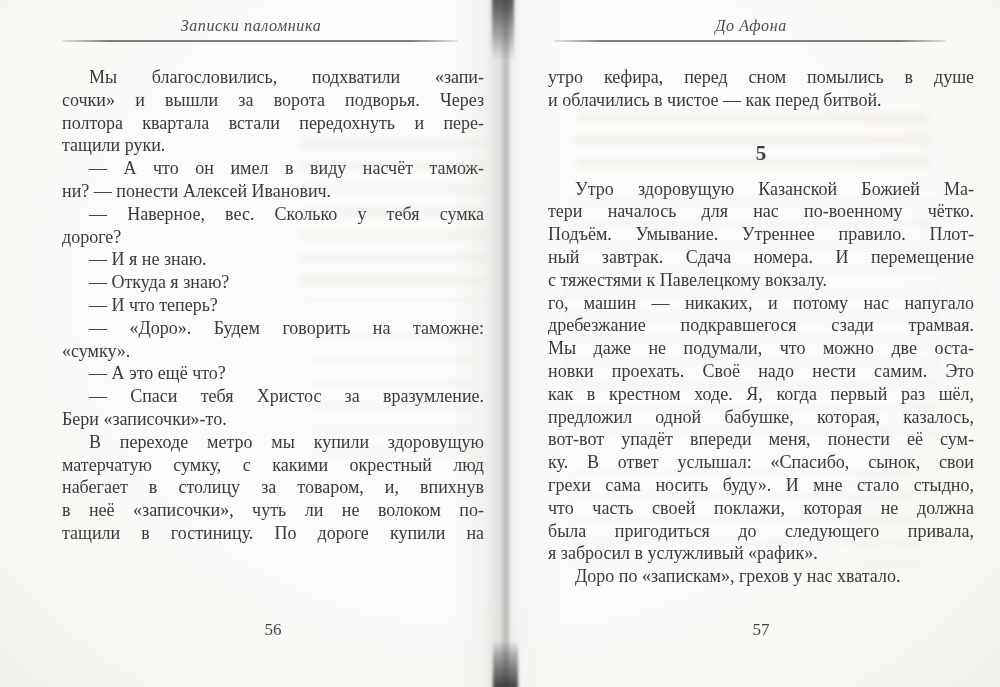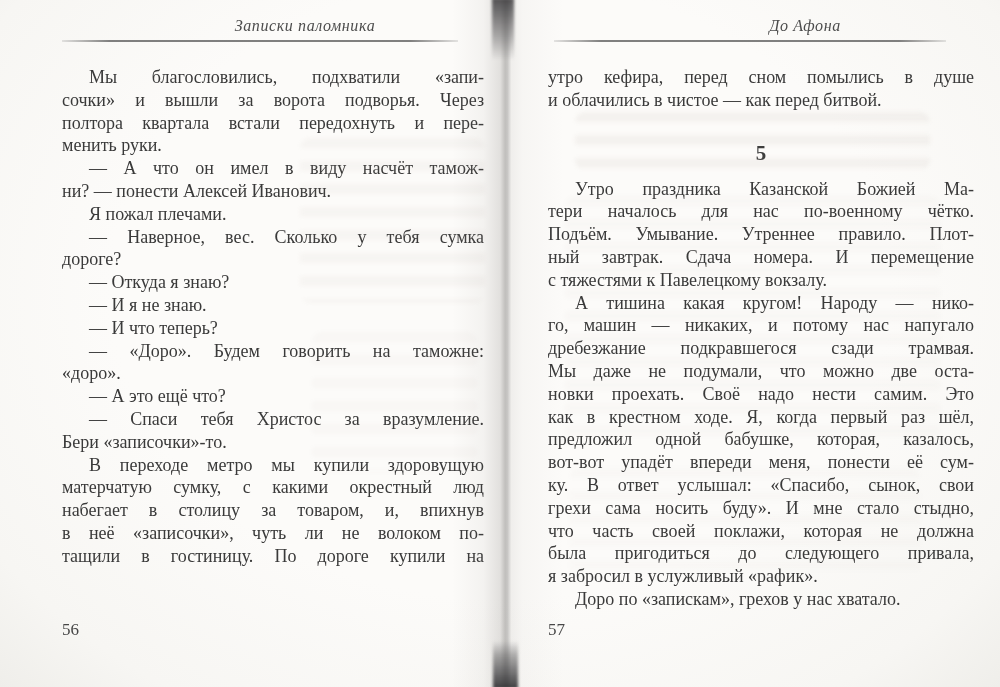--- a/index.html
+++ b/index.html
@@ -7,21 +7,21 @@
     width: 1000px; height: 687px; overflow: hidden;
     background: #f3f2ef;
     font-family: "Liberation Serif", "DejaVu Serif", serif;
   }
   .stage {
     position: relative; width: 1000px; height: 687px;
     background: radial-gradient(ellipse at 50% 42%, #fcfbf9 55%, #f7f6f3 85%, #efeeea 100%);
     color: #3a3a3a;
   }
   .page {
-    position: absolute; top: 0; height: 637px; padding-left: 36px;
+    position: absolute; top: 0; height: 637px;
   }
   .page-left  { left: 0; width: 502px; }
   .page-right { left: 502px; width: 498px; }
 
   .running-head {
     position: absolute; top: 17px; width: 100%;
     text-align: center; font-style: italic;
     font-size: 16px; letter-spacing: 0.6px; color: #4c4c4c;
   }
   .head-rule {
@@ -52,21 +52,21 @@
 
   .chapter-num {
     margin-top: 28px; margin-bottom: 12px;
     line-height: 26px; text-align: center;
     font-size: 21px; font-weight: 600; color: #3d3d3d;
     text-align-last: center; -moz-text-align-last: center;
   }
 
   .page-number {
     position: absolute; top: 620px; width: 100%;
-    font-size: 17px; color: #474747;
+    text-align: center; font-size: 17px; color: #474747;
   }
   .page-left  .page-number { width: 422px; left: 62px; }
   .page-right .page-number { width: 426px; left: 46px; }
 
   
   .smudge {
     position: absolute; pointer-events: none;
     filter: blur(2px); border-radius: 10px;
     background: repeating-linear-gradient(180deg,
       rgba(170,155,144,0.18) 0px, rgba(170,155,144,0.18) 10px,
@@ -109,45 +109,42 @@
 <div class="stage">
 
   <div class="page page-left">
     <div class="running-head">Записки паломника</div>
     <div class="head-rule"></div>
     <div class="text-block">
         <div class="para">
           <div class="line indent">Мы благословились, подхватили «запи-</div>
           <div class="line">сочки» и вышли за ворота подворья. Через</div>
           <div class="line">полтора квартала встали передохнуть и пере-</div>
-          <div class="line last">менить руки.</div>
+          <div class="line last">тащили руки.</div>
         </div>
         <div class="para">
           <div class="line indent">— А что он имел в виду насчёт тамож-</div>
           <div class="line last">ни? — понести Алексей Иванович.</div>
         </div>
         <div class="para">
-          <div class="line last indent">Я пожал плечами.</div>
-        </div>
-        <div class="para">
           <div class="line indent">— Наверное, вес. Сколько у тебя сумка</div>
           <div class="line last">дороге?</div>
         </div>
         <div class="para">
+          <div class="line last indent">— И я не знаю.</div>
+        </div>
+        <div class="para">
           <div class="line last indent">— Откуда я знаю?</div>
         </div>
         <div class="para">
-          <div class="line last indent">— И я не знаю.</div>
-        </div>
-        <div class="para">
           <div class="line last indent">— И что теперь?</div>
         </div>
         <div class="para">
           <div class="line indent">— «Доро». Будем говорить на таможне:</div>
-          <div class="line last">«доро».</div>
+          <div class="line last">«сумку».</div>
         </div>
         <div class="para">
           <div class="line last indent">— А это ещё что?</div>
         </div>
         <div class="para">
           <div class="line indent">— Спаси тебя Христос за вразумление.</div>
           <div class="line last">Бери «записочки»-то.</div>
         </div>
         <div class="para">
           <div class="line indent">В переходе метро мы купили здоровущую</div>
@@ -163,28 +160,27 @@
   <div class="page page-right">
     <div class="running-head">До Афона</div>
     <div class="head-rule"></div>
     <div class="text-block">
         <div class="para">
           <div class="line">утро кефира, перед сном помылись в душе</div>
           <div class="line last">и облачились в чистое — как перед битвой.</div>
         </div>
         <div class="chapter-num">5</div>
         <div class="para">
-          <div class="line indent">Утро праздника Казанской Божией Ма-</div>
+          <div class="line indent">Утро здоровущую Казанской Божией Ма-</div>
           <div class="line">тери началось для нас по-военному чётко.</div>
           <div class="line">Подъём. Умывание. Утреннее правило. Плот-</div>
           <div class="line">ный завтрак. Сдача номера. И перемещение</div>
           <div class="line last">с тяжестями к Павелецкому вокзалу.</div>
         </div>
         <div class="para">
-          <div class="line indent">А тишина какая кругом! Народу — нико-</div>
           <div class="line">го, машин — никаких, и потому нас напугало</div>
           <div class="line">дребезжание подкравшегося сзади трамвая.</div>
           <div class="line">Мы даже не подумали, что можно две оста-</div>
           <div class="line">новки проехать. Своё надо нести самим. Это</div>
           <div class="line">как в крестном ходе. Я, когда первый раз шёл,</div>
           <div class="line">предложил одной бабушке, которая, казалось,</div>
           <div class="line">вот-вот упадёт впереди меня, понести её сум-</div>
           <div class="line">ку. В ответ услышал: «Спасибо, сынок, свои</div>
           <div class="line">грехи сама носить буду». И мне стало стыдно,</div>
           <div class="line">что часть своей поклажи, которая не должна</div>

